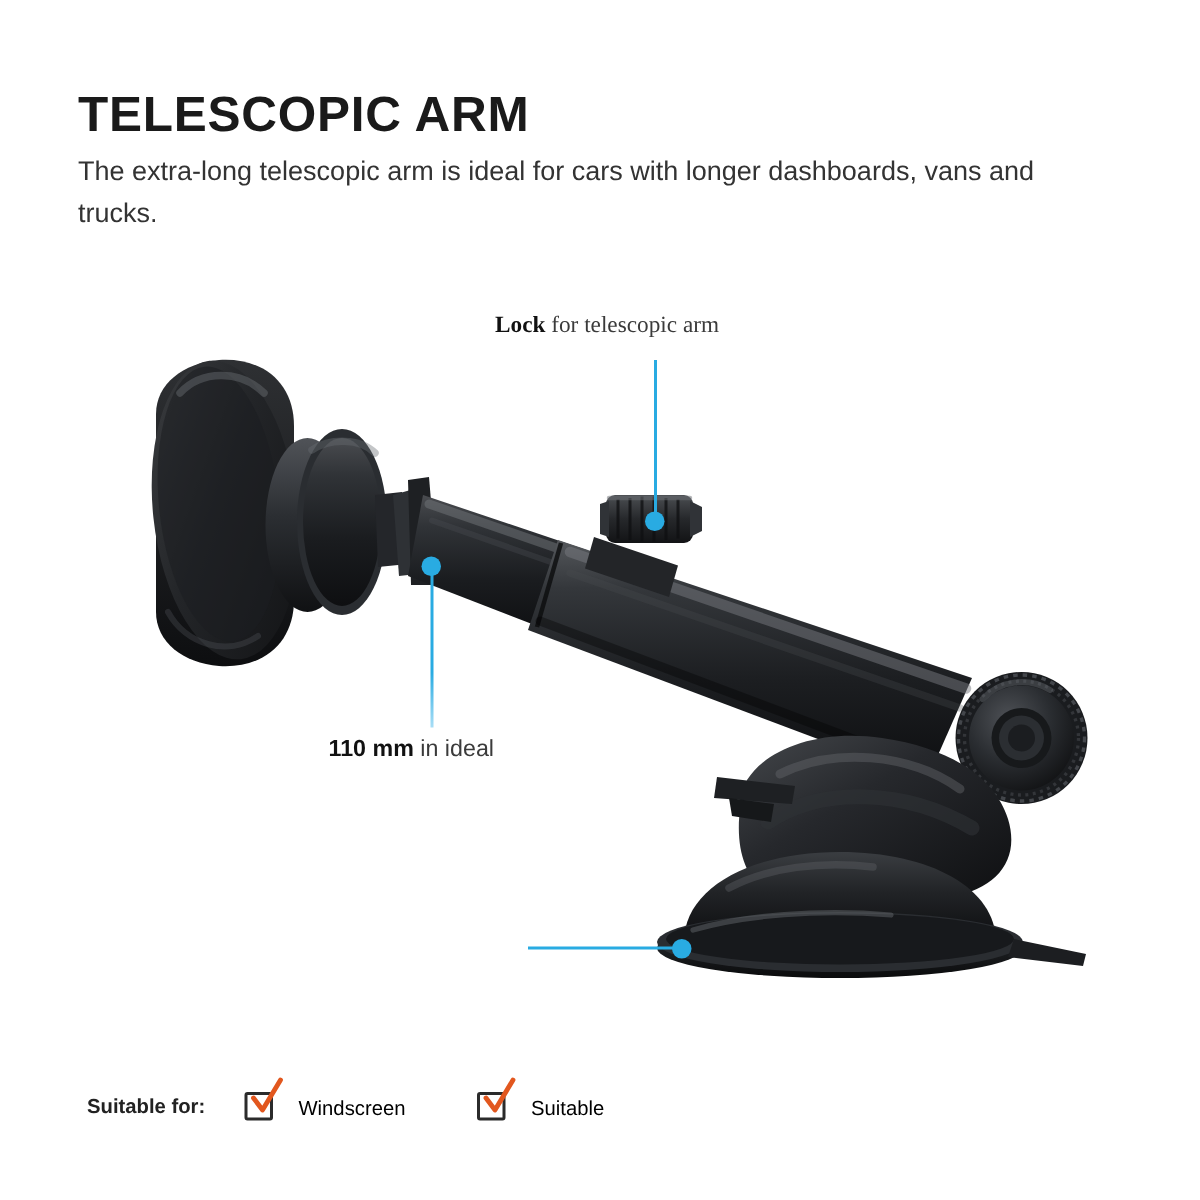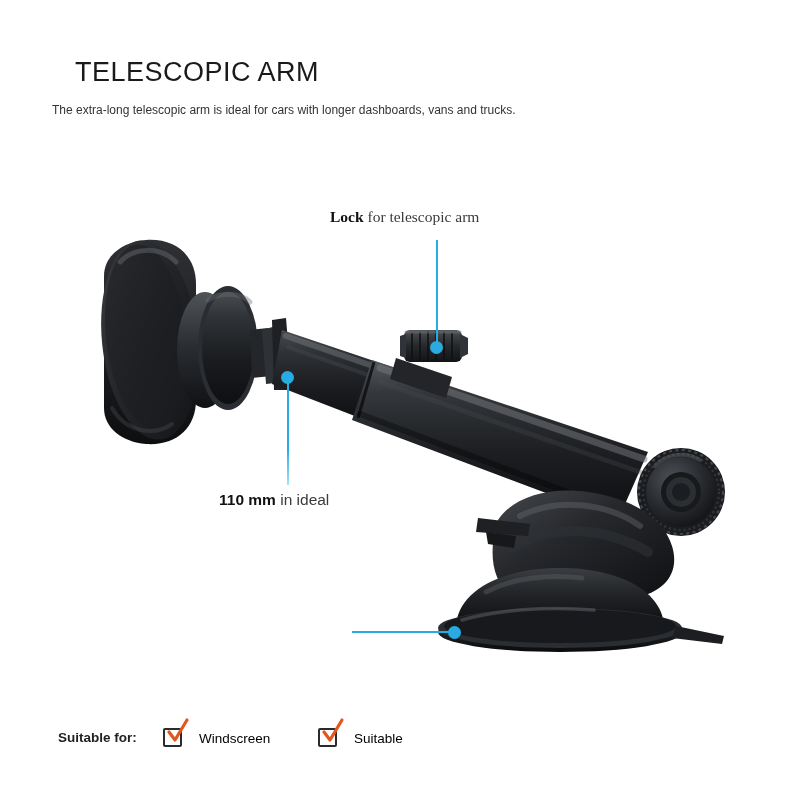--- a/index.html
+++ b/index.html
@@ -16,33 +16,32 @@
     height: 800px;
     background: #ffffff;
     overflow: hidden;
   }
 
   
   #title {
     position: absolute;
     left: 52px;
     top: 58px;
-    font-size: 27px;
-    font-weight: normal;
+    font-size: 33px;
+    font-weight: bold;
     letter-spacing: 0.5px;
     color: #1a1a1a;
     line-height: 1.1;
-    margin-left: 23px;
   }
   #subtitle {
     position: absolute;
     left: 52px;
     top: 101px;
     width: 640px;
-    font-size: 12px;
+    font-size: 18px;
     font-weight: normal;
     color: #333333;
     line-height: 1.55;
   }
 
   
   .callout {
     position: absolute;
     font-size: 15.5px;
     color: #3b3b3b;

